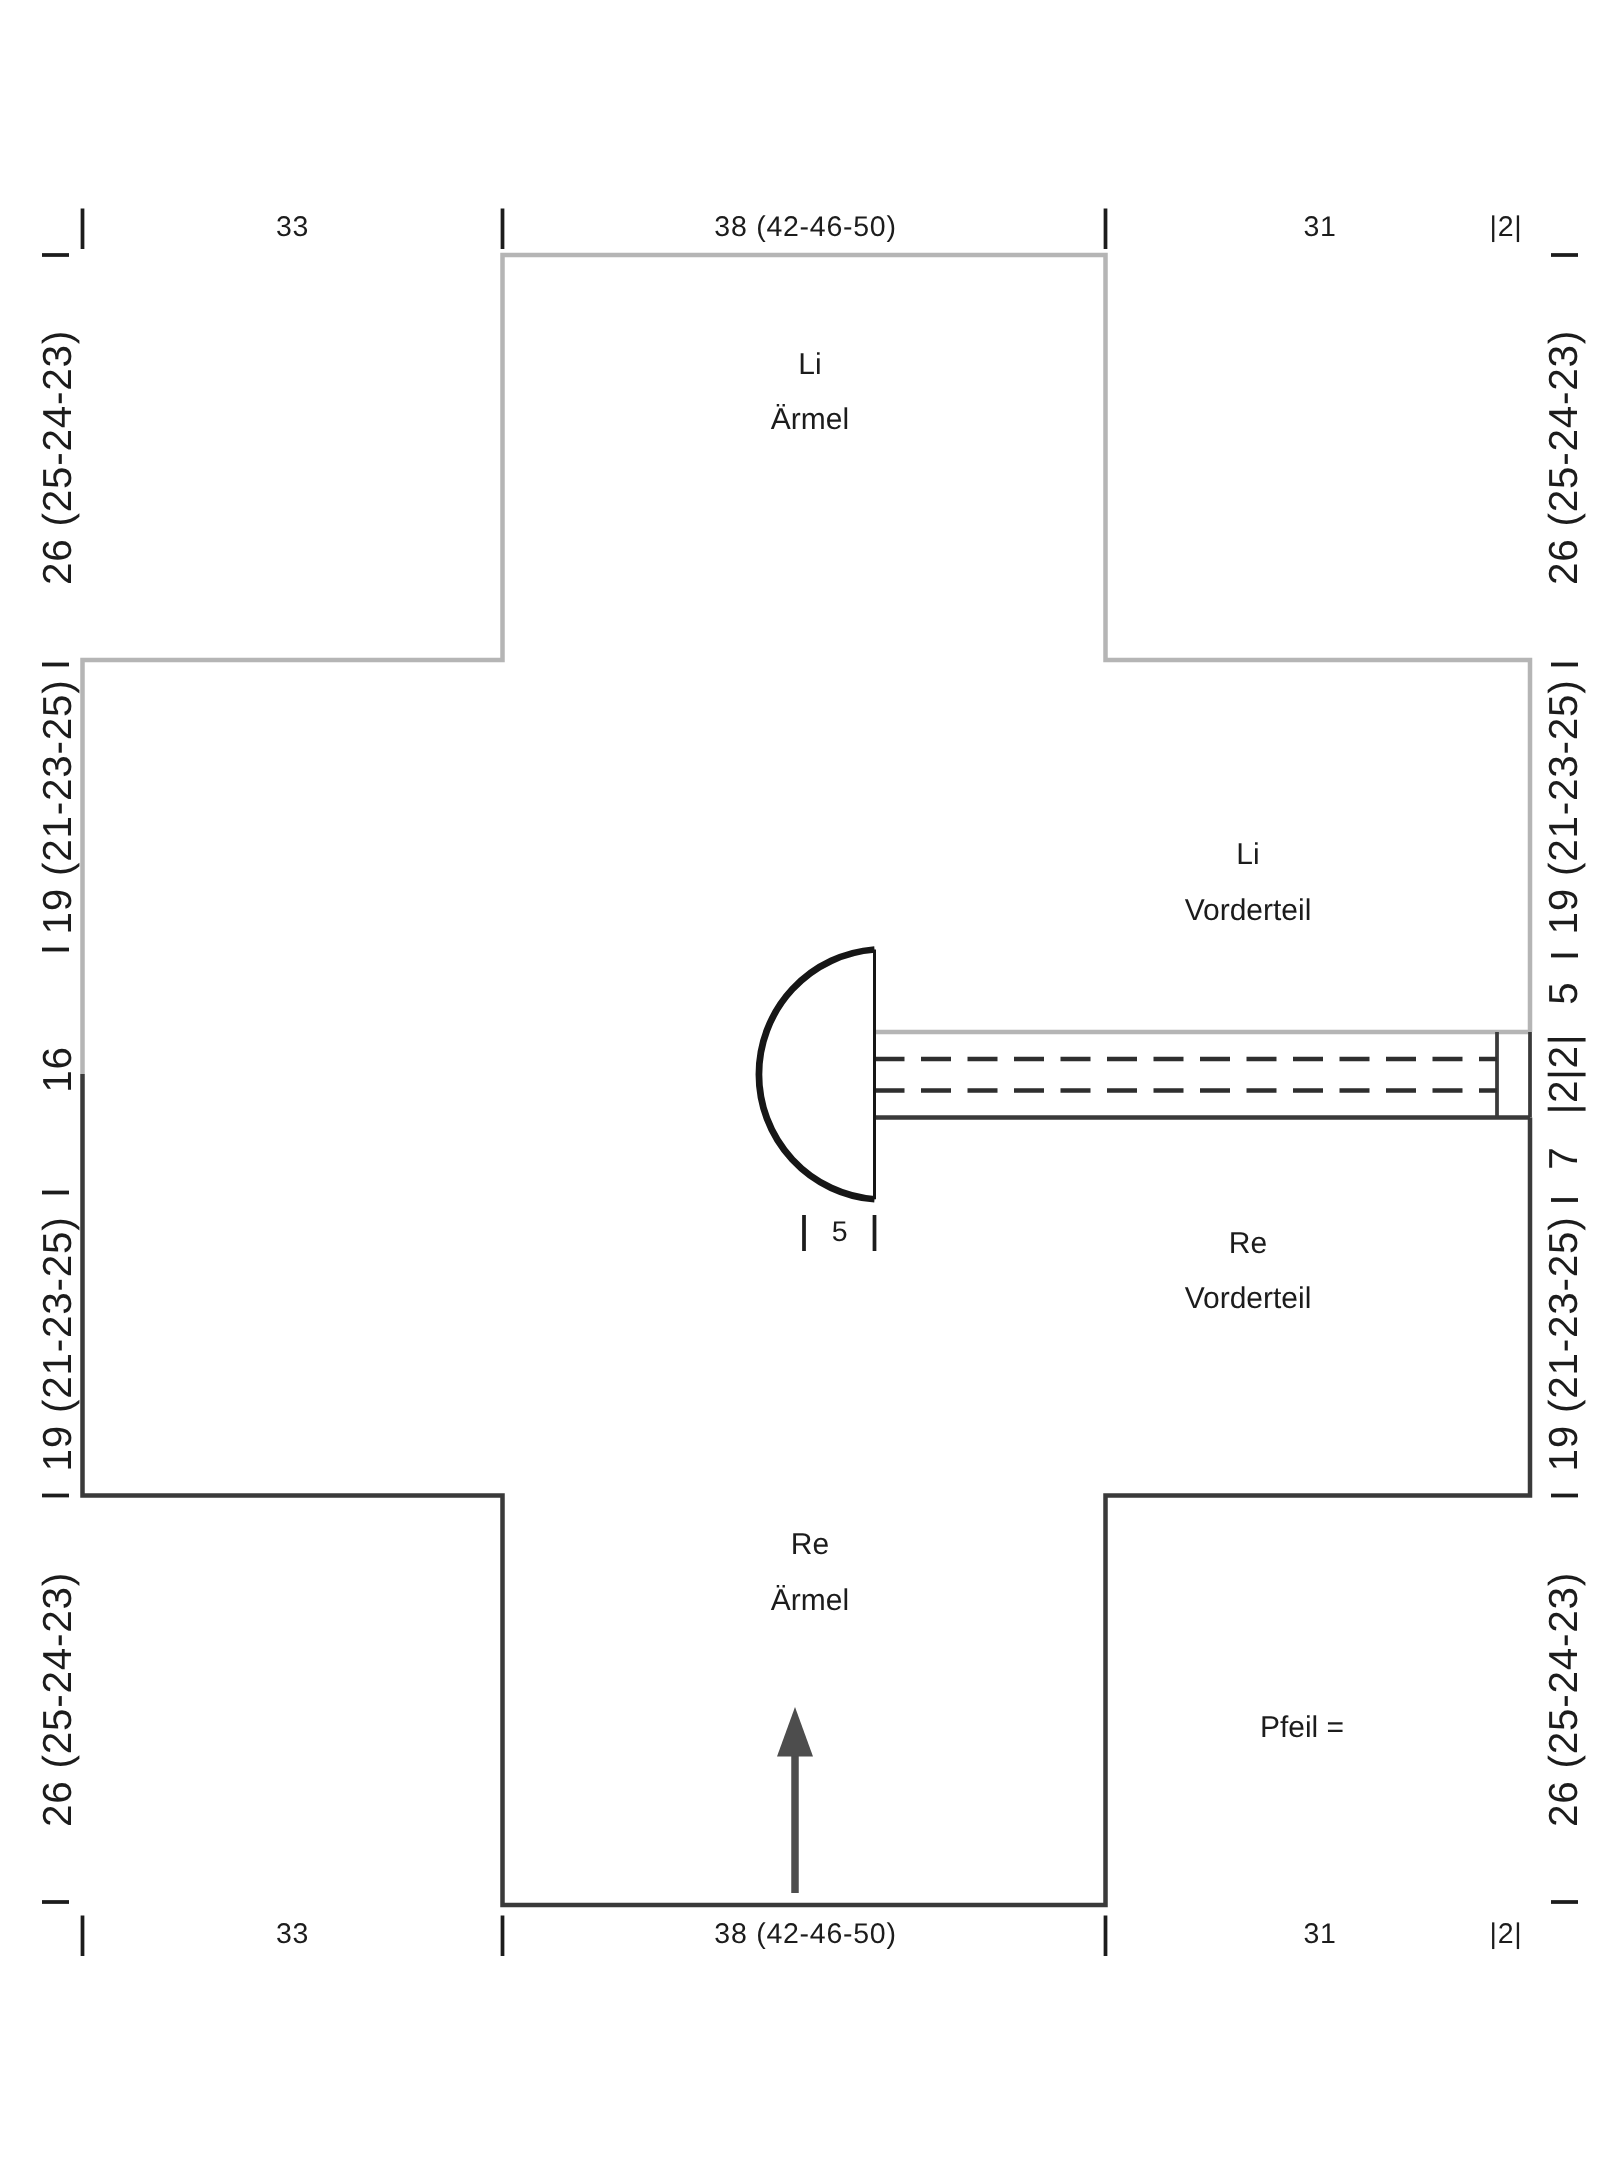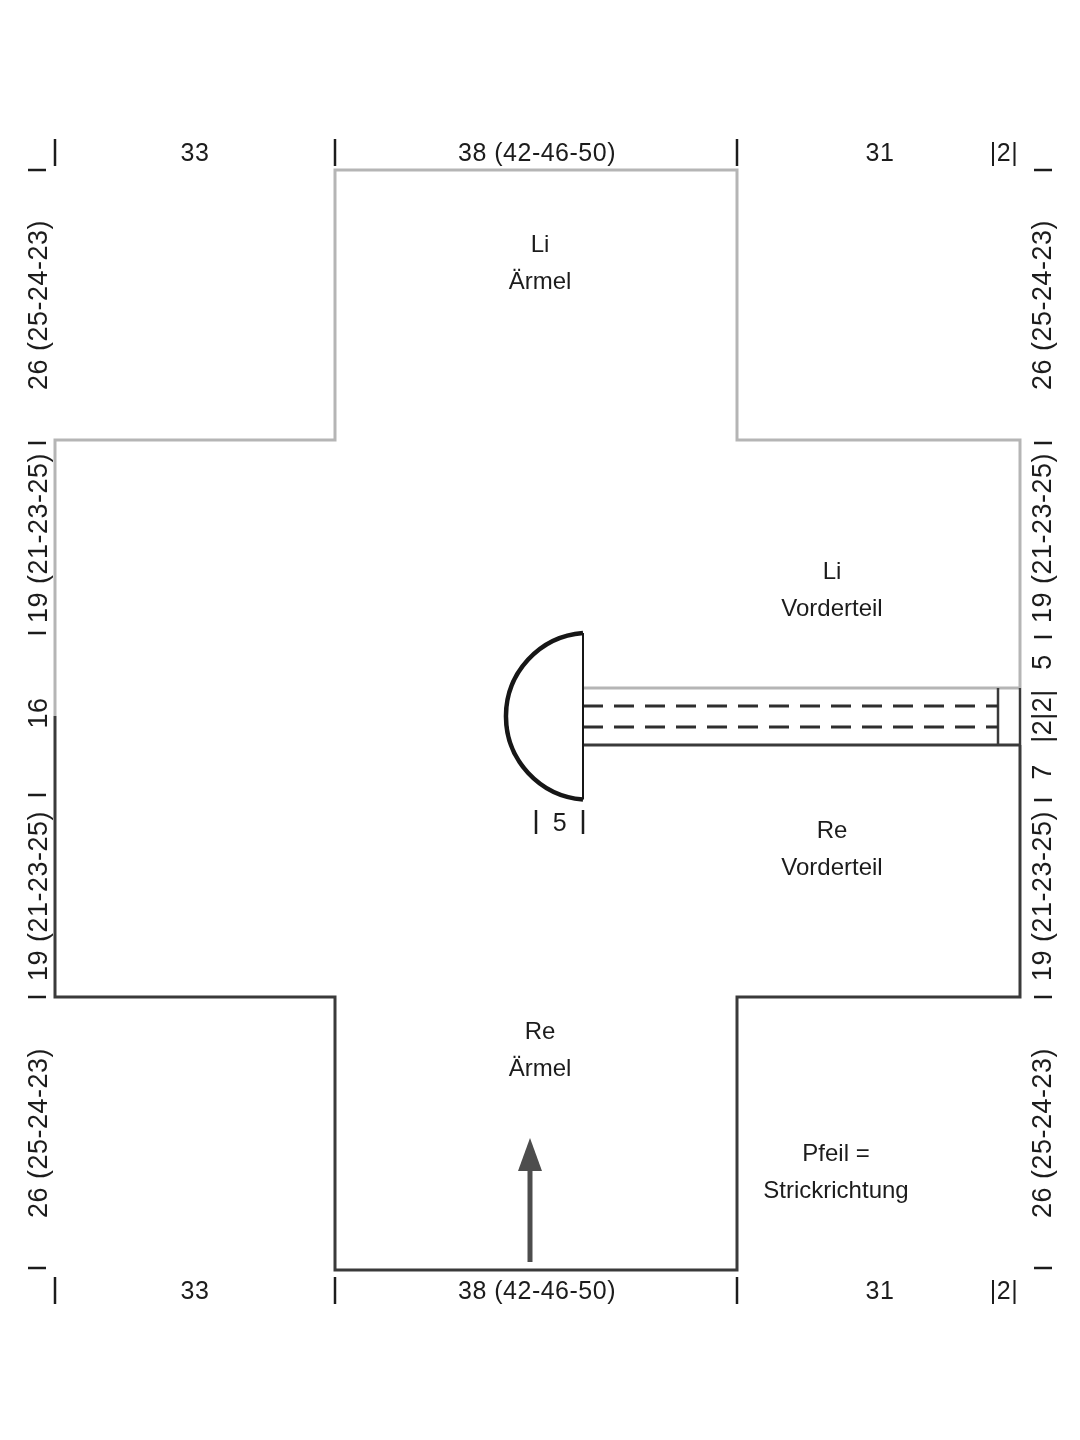--- a/index.html
+++ b/index.html
@@ -11,41 +11,41 @@
     font-family: "Liberation Sans", sans-serif;
     color: #1c1c1c;
     overflow: hidden;
   }
   .canvas svg { position: absolute; left: 0; top: 0; }
   .lbl {
     position: absolute;
     width: 300px;
     height: 30px;
     line-height: 30px;
-    font-size: 25px;
+    font-size: 19px;
     text-align: center;
     white-space: nowrap;
     letter-spacing: 0.5px;
   }
   .vlbl {
     position: absolute;
     width: 260px;
     height: 30px;
     line-height: 30px;
     font-size: 27px;
     text-align: center;
     white-space: nowrap;
     transform: rotate(-90deg);
     letter-spacing: 0.5px;
   }
   .piece {
     position: absolute;
     width: 320px;
     text-align: center;
-    font-size: 24px;
+    font-size: 20px;
     line-height: 37px;
     white-space: nowrap;
   }
   .small { width: 60px; }
 </style>
 </head>
 <body>
 
 <div class="canvas">
 
@@ -150,18 +150,17 @@
   <div class="piece" style="left:672px; top:811px;">
     <div>Re</div>
     <div>Vorderteil</div>
   </div>
 
   <div class="piece" style="left:380px; top:1012px;">
     <div>Re</div>
     <div>Ärmel</div>
   </div>
 
-  <div class="piece" style="left:676px; top:1134px;">
+  <div class="piece" style="left:708px; top:1134px;">
     <div>Pfeil =</div>
-    <div>Strickrichtung</div>
   </div>
 
 </div>
 
 </body></html>

